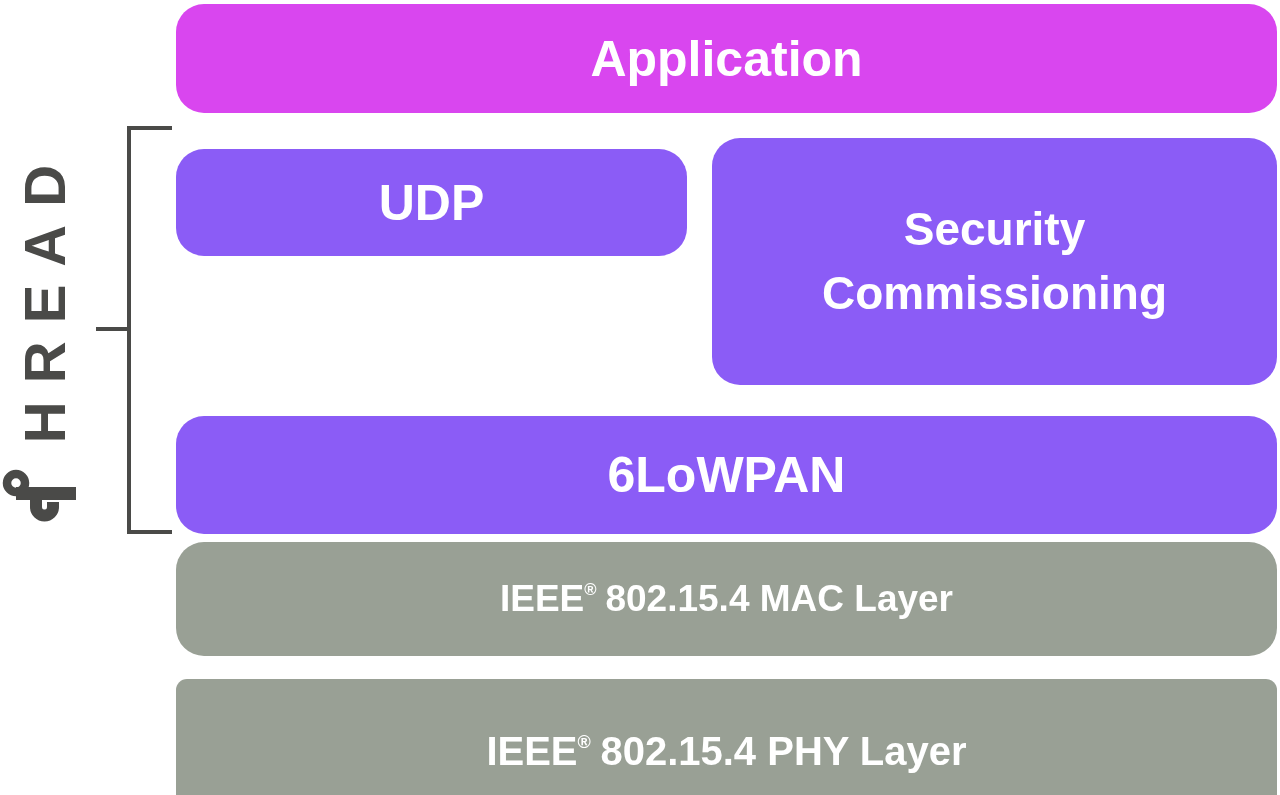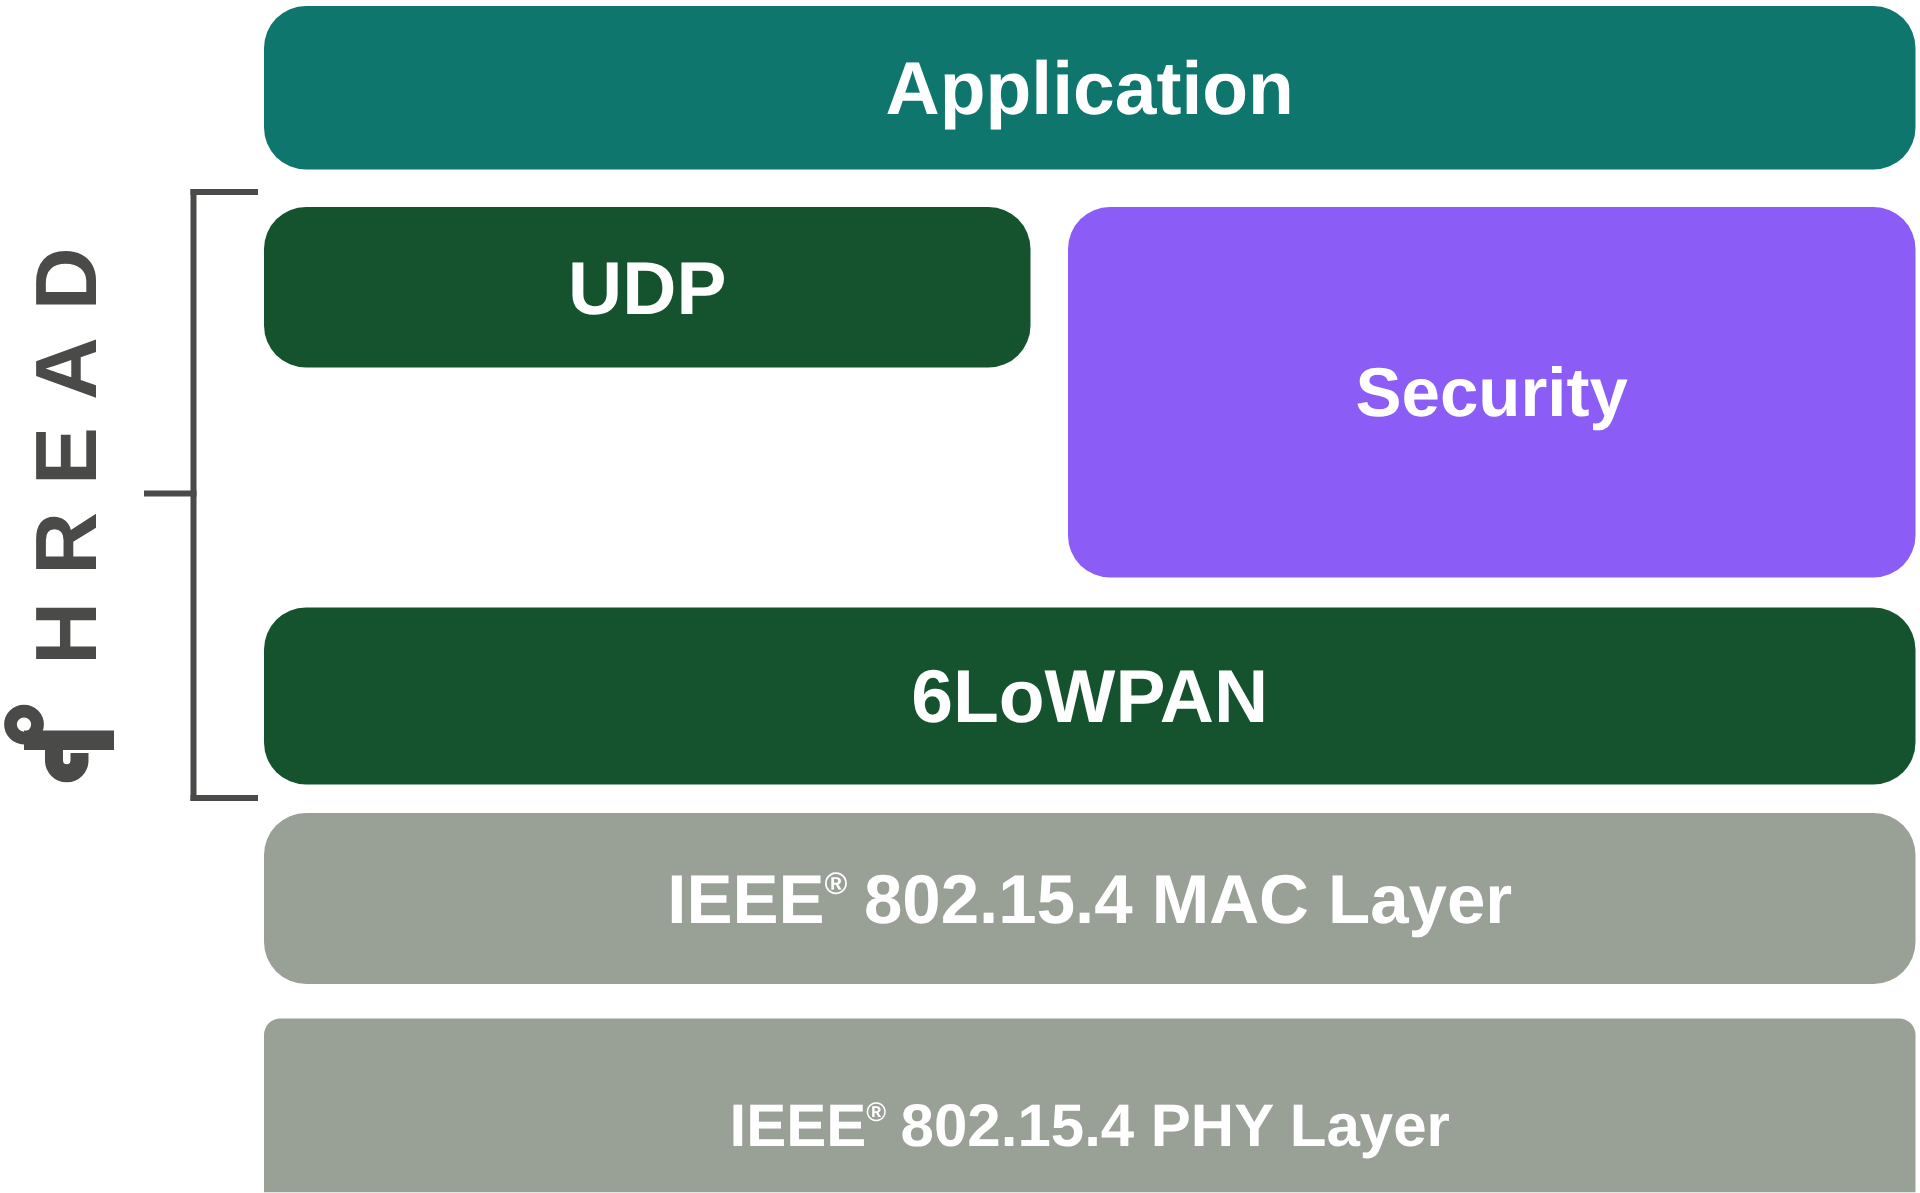--- a/index.html
+++ b/index.html
@@ -13,31 +13,31 @@
   .box{
     position:absolute;
     border-radius:28px;
     display:flex;
     align-items:center;
     justify-content:center;
     color:#ffffff;
     font-weight:bold;
     text-align:center;
   }
-  .blue  {background:#0f766e;}
-  .orange{background:#14532d;}
+  .blue  {background:#d946ef;}
+  .orange{background:#8b5cf6;margin-top:11px;}
   .green {background:#8b5cf6;}
   .gray  {background:#99a095;}
 
   .box-application{left:176px;top:4px;width:1101px;height:109px;font-size:50px;}
   .box-udp        {left:176px;top:138px;width:511px;height:107px;font-size:50px;}
   .box-security   {left:712px;top:138px;width:565px;height:247px;font-size:46px;line-height:1.38;}
   .box-ip-routing {left:176px;top:272px;width:511px;height:113px;font-size:50px;}
   .box-6lowpan    {left:176px;top:405px;width:1101px;height:118px;font-size:50px;text-align:right;}
-  .box-mac        {left:176px;top:542px;width:1101px;height:114px;font-size:46px;}
+  .box-mac        {left:176px;top:542px;width:1101px;height:114px;font-size:37px;}
   .box-phy        {left:176px;top:679px;width:1101px;height:145px;font-size:40px;border-radius:11px;}
 
   .reg{
     font-size:45%;
     vertical-align:super;
     position:relative;
     top:-0.15em;
   }
   .ieee-suffix{margin-left:0.24em;}
 
@@ -90,20 +90,21 @@
     <span>Application</span>
   </div>
 
   <div class="box orange box-udp">
     <span>UDP</span>
   </div>
 
   <div class="box green box-security">
     <span>
       <span>Security</span><br>
+      <span>Commissioning</span>
     </span>
   </div>
 
 
   <div class="box orange box-6lowpan">
     <span>6LoWPAN</span>
   </div>
 
   <div class="box gray box-mac">
     <span>

